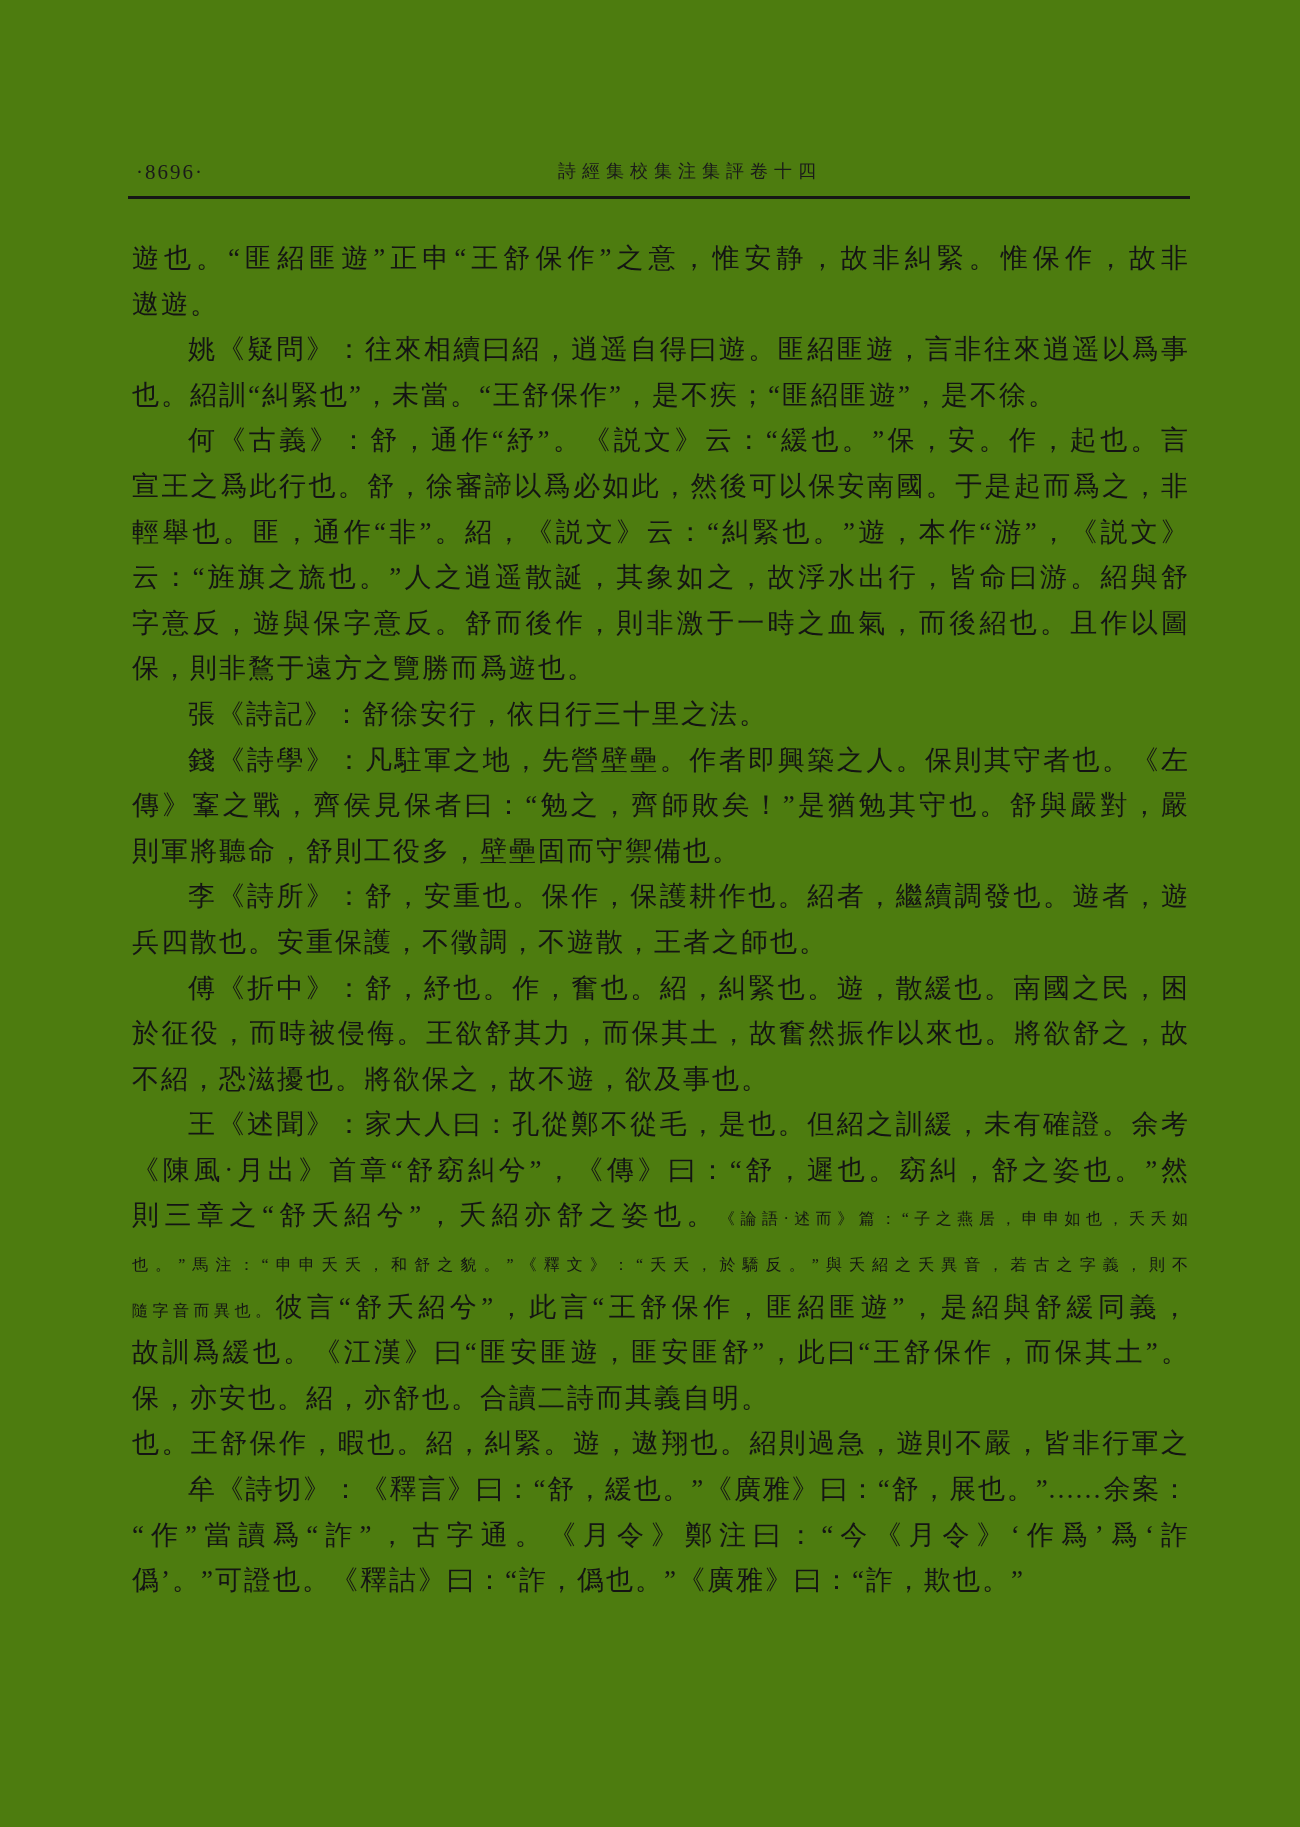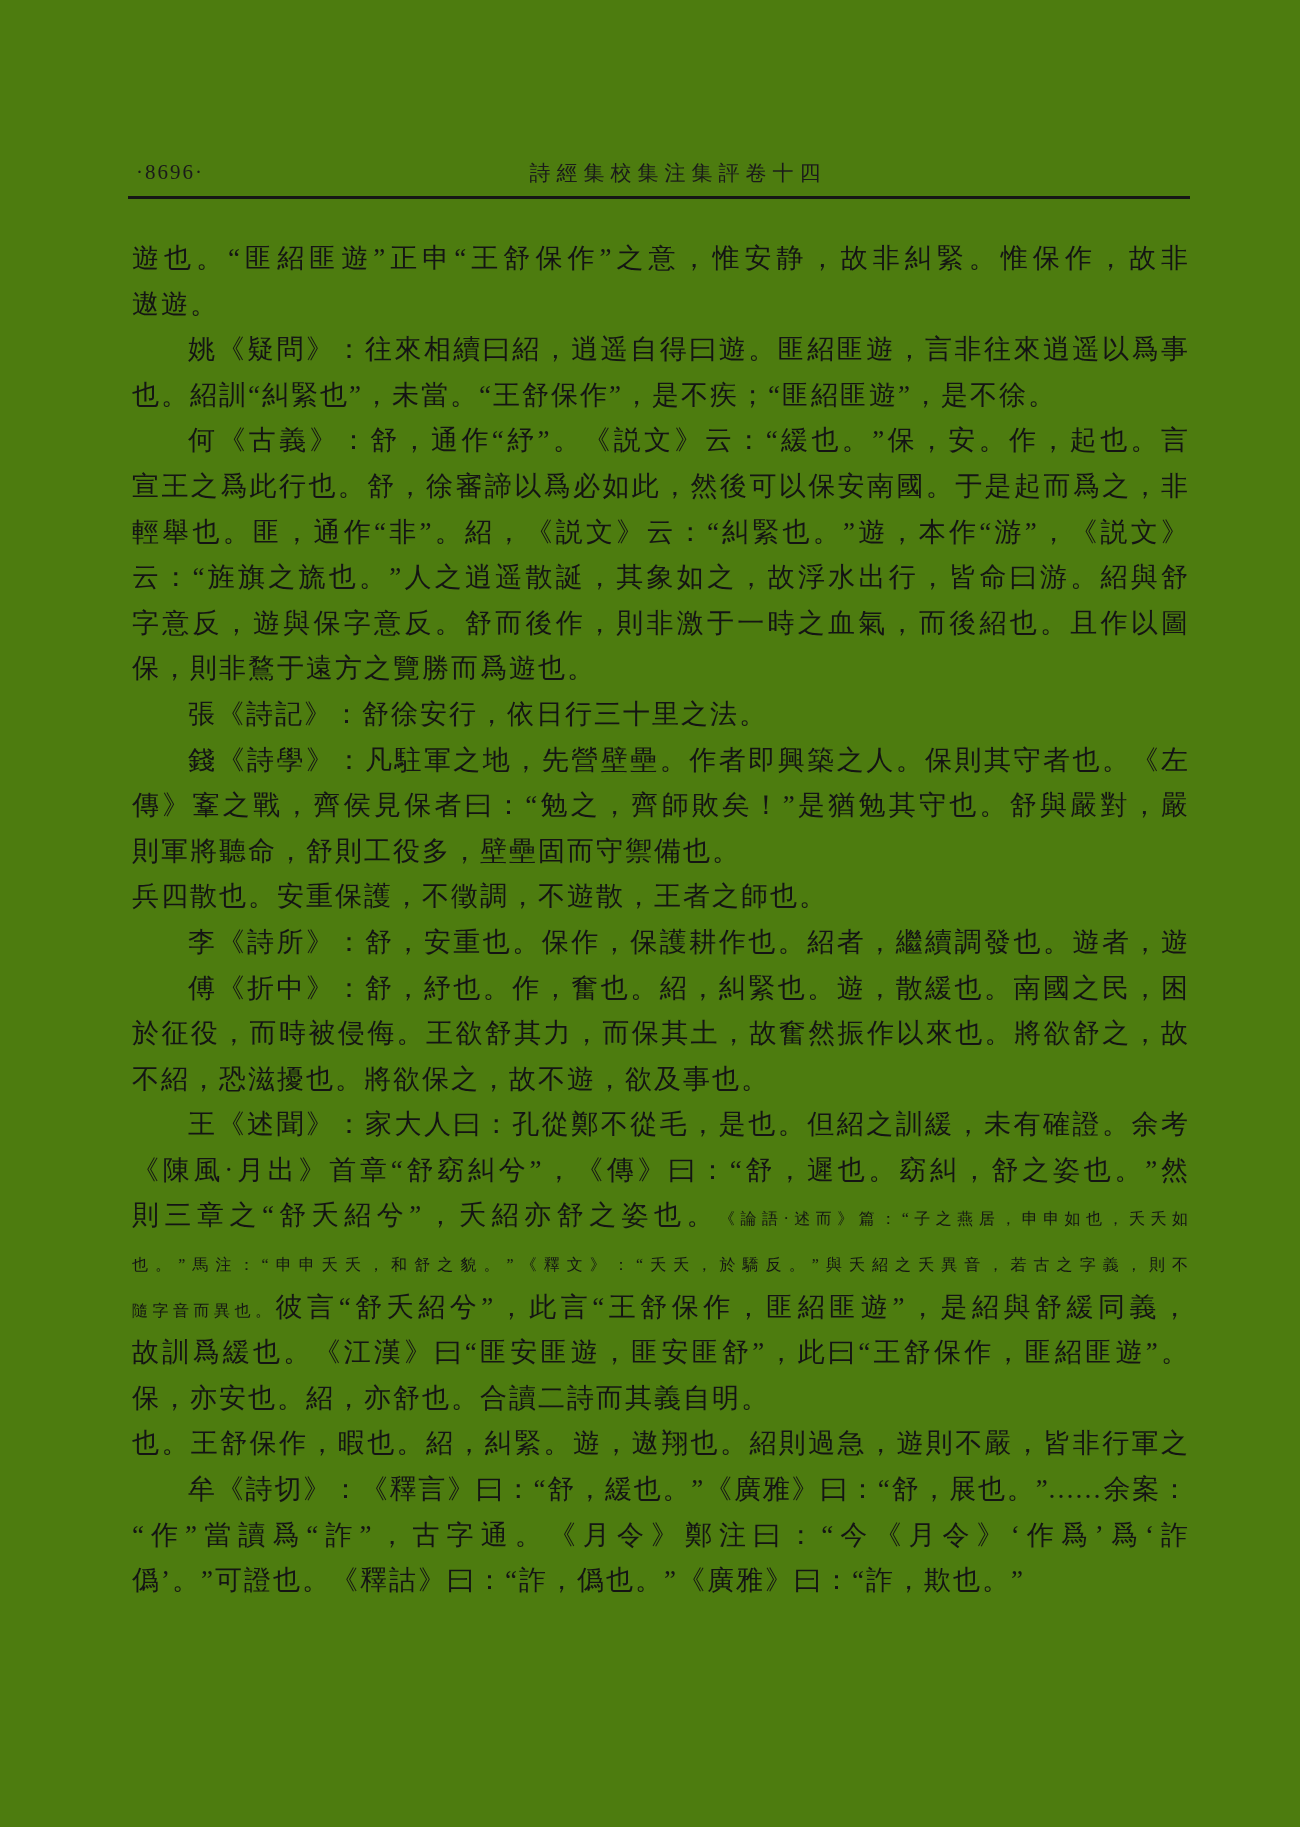--- a/index.html
+++ b/index.html
@@ -17,23 +17,23 @@
   }
   .pagenum {
     position: absolute;
     left: 136px; top: 160px;
     font-size: 21px;
     letter-spacing: 2px;
     color: #1a1a1a;
   }
   .title {
     position: absolute;
-    left: 148px; top: 159px; width: 1060px;
+    left: 160px; top: 159px; width: 1060px;
     text-align: center;
-    font-size: 21px;
+    font-size: 18px;
     letter-spacing: 6px;
     color: #1a1a1a;
   }
   .rule {
     position: absolute;
     left: 128px; top: 196px;
     width: 1062px; height: 3px;
     background: #161616;
   }
   .body-text {
@@ -75,30 +75,30 @@
       <div class="line j ind"><span class="seg-normal">何《古義》：舒，通作“紓”。《説文》云：“緩也。”保，安。作，起也。言</span></div>
       <div class="line j"><span class="seg-normal">宣王之爲此行也。舒，徐審諦以爲必如此，然後可以保安南國。于是起而爲之，非</span></div>
       <div class="line j"><span class="seg-normal">輕舉也。匪，通作“非”。紹，《説文》云：“糾緊也。”遊，本作“游”，《説文》</span></div>
       <div class="line j"><span class="seg-normal">云：“旌旗之旒也。”人之逍遥散誕，其象如之，故浮水出行，皆命曰游。紹與舒</span></div>
       <div class="line j"><span class="seg-normal">字意反，遊與保字意反。舒而後作，則非激于一時之血氣，而後紹也。且作以圖</span></div>
       <div class="line"><span class="seg-normal">保，則非鶩于遠方之覽勝而爲遊也。</span></div>
       <div class="line ind"><span class="seg-normal">張《詩記》：舒徐安行，依日行三十里之法。</span></div>
       <div class="line j ind"><span class="seg-normal">錢《詩學》：凡駐軍之地，先營壁壘。作者即興築之人。保則其守者也。《左</span></div>
       <div class="line j"><span class="seg-normal">傳》鞌之戰，齊侯見保者曰：“勉之，齊師敗矣！”是猶勉其守也。舒與嚴對，嚴</span></div>
       <div class="line"><span class="seg-normal">則軍將聽命，舒則工役多，壁壘固而守禦備也。</span></div>
+      <div class="line j ind"><span class="seg-normal">李《詩所》：舒，安重也。保作，保護耕作也。紹者，繼續調發也。遊者，遊</span></div>
       <div class="line"><span class="seg-normal">兵四散也。安重保護，不徵調，不遊散，王者之師也。</span></div>
-      <div class="line j ind"><span class="seg-normal">李《詩所》：舒，安重也。保作，保護耕作也。紹者，繼續調發也。遊者，遊</span></div>
       <div class="line j ind"><span class="seg-normal">傅《折中》：舒，紓也。作，奮也。紹，糾緊也。遊，散緩也。南國之民，困</span></div>
       <div class="line j"><span class="seg-normal">於征役，而時被侵侮。王欲舒其力，而保其土，故奮然振作以來也。將欲舒之，故</span></div>
       <div class="line"><span class="seg-normal">不紹，恐滋擾也。將欲保之，故不遊，欲及事也。</span></div>
       <div class="line j ind"><span class="seg-normal">王《述聞》：家大人曰：孔從鄭不從毛，是也。但紹之訓緩，未有確證。余考</span></div>
       <div class="line j"><span class="seg-normal">《陳風·月出》首章“舒窈糾兮”，《傳》曰：“舒，遲也。窈糾，舒之姿也。”然</span></div>
       <div class="line j"><span class="seg-normal">則三章之“舒夭紹兮”，夭紹亦舒之姿也。</span><span class="seg-small">《論語·述而》篇：“子之燕居，申申如也，夭夭如</span></div>
       <div class="line j"><span class="seg-small">也。”馬注：“申申夭夭，和舒之貌。”《釋文》：“夭夭，於驕反。”與夭紹之夭異音，若古之字義，則不</span></div>
       <div class="line j"><span class="seg-small">隨字音而異也。</span><span class="seg-normal">彼言“舒夭紹兮”，此言“王舒保作，匪紹匪遊”，是紹與舒緩同義，</span></div>
-      <div class="line j"><span class="seg-normal">故訓爲緩也。《江漢》曰“匪安匪遊，匪安匪舒”，此曰“王舒保作，匪紹匪遊”。</span></div>
+      <div class="line j"><span class="seg-normal">故訓爲緩也。《江漢》曰“匪安匪遊，匪安匪舒”，此曰“王舒保作，而保其土”。</span></div>
       <div class="line"><span class="seg-normal">保，亦安也。紹，亦舒也。合讀二詩而其義自明。</span></div>
       <div class="line j"><span class="seg-normal">也。王舒保作，暇也。紹，糾緊。遊，遨翔也。紹則過急，遊則不嚴，皆非行軍之</span></div>
       <div class="line j ind"><span class="seg-normal">牟《詩切》：《釋言》曰：“舒，緩也。”《廣雅》曰：“舒，展也。”……余案：</span></div>
       <div class="line j"><span class="seg-normal">“作”當讀爲“詐”，古字通。《月令》鄭注曰：“今《月令》‘作爲’爲‘詐</span></div>
       <div class="line"><span class="seg-normal">僞’。”可證也。《釋詁》曰：“詐，僞也。”《廣雅》曰：“詐，欺也。”</span></div>
     </div>
 </div>
 
 </body></html>

